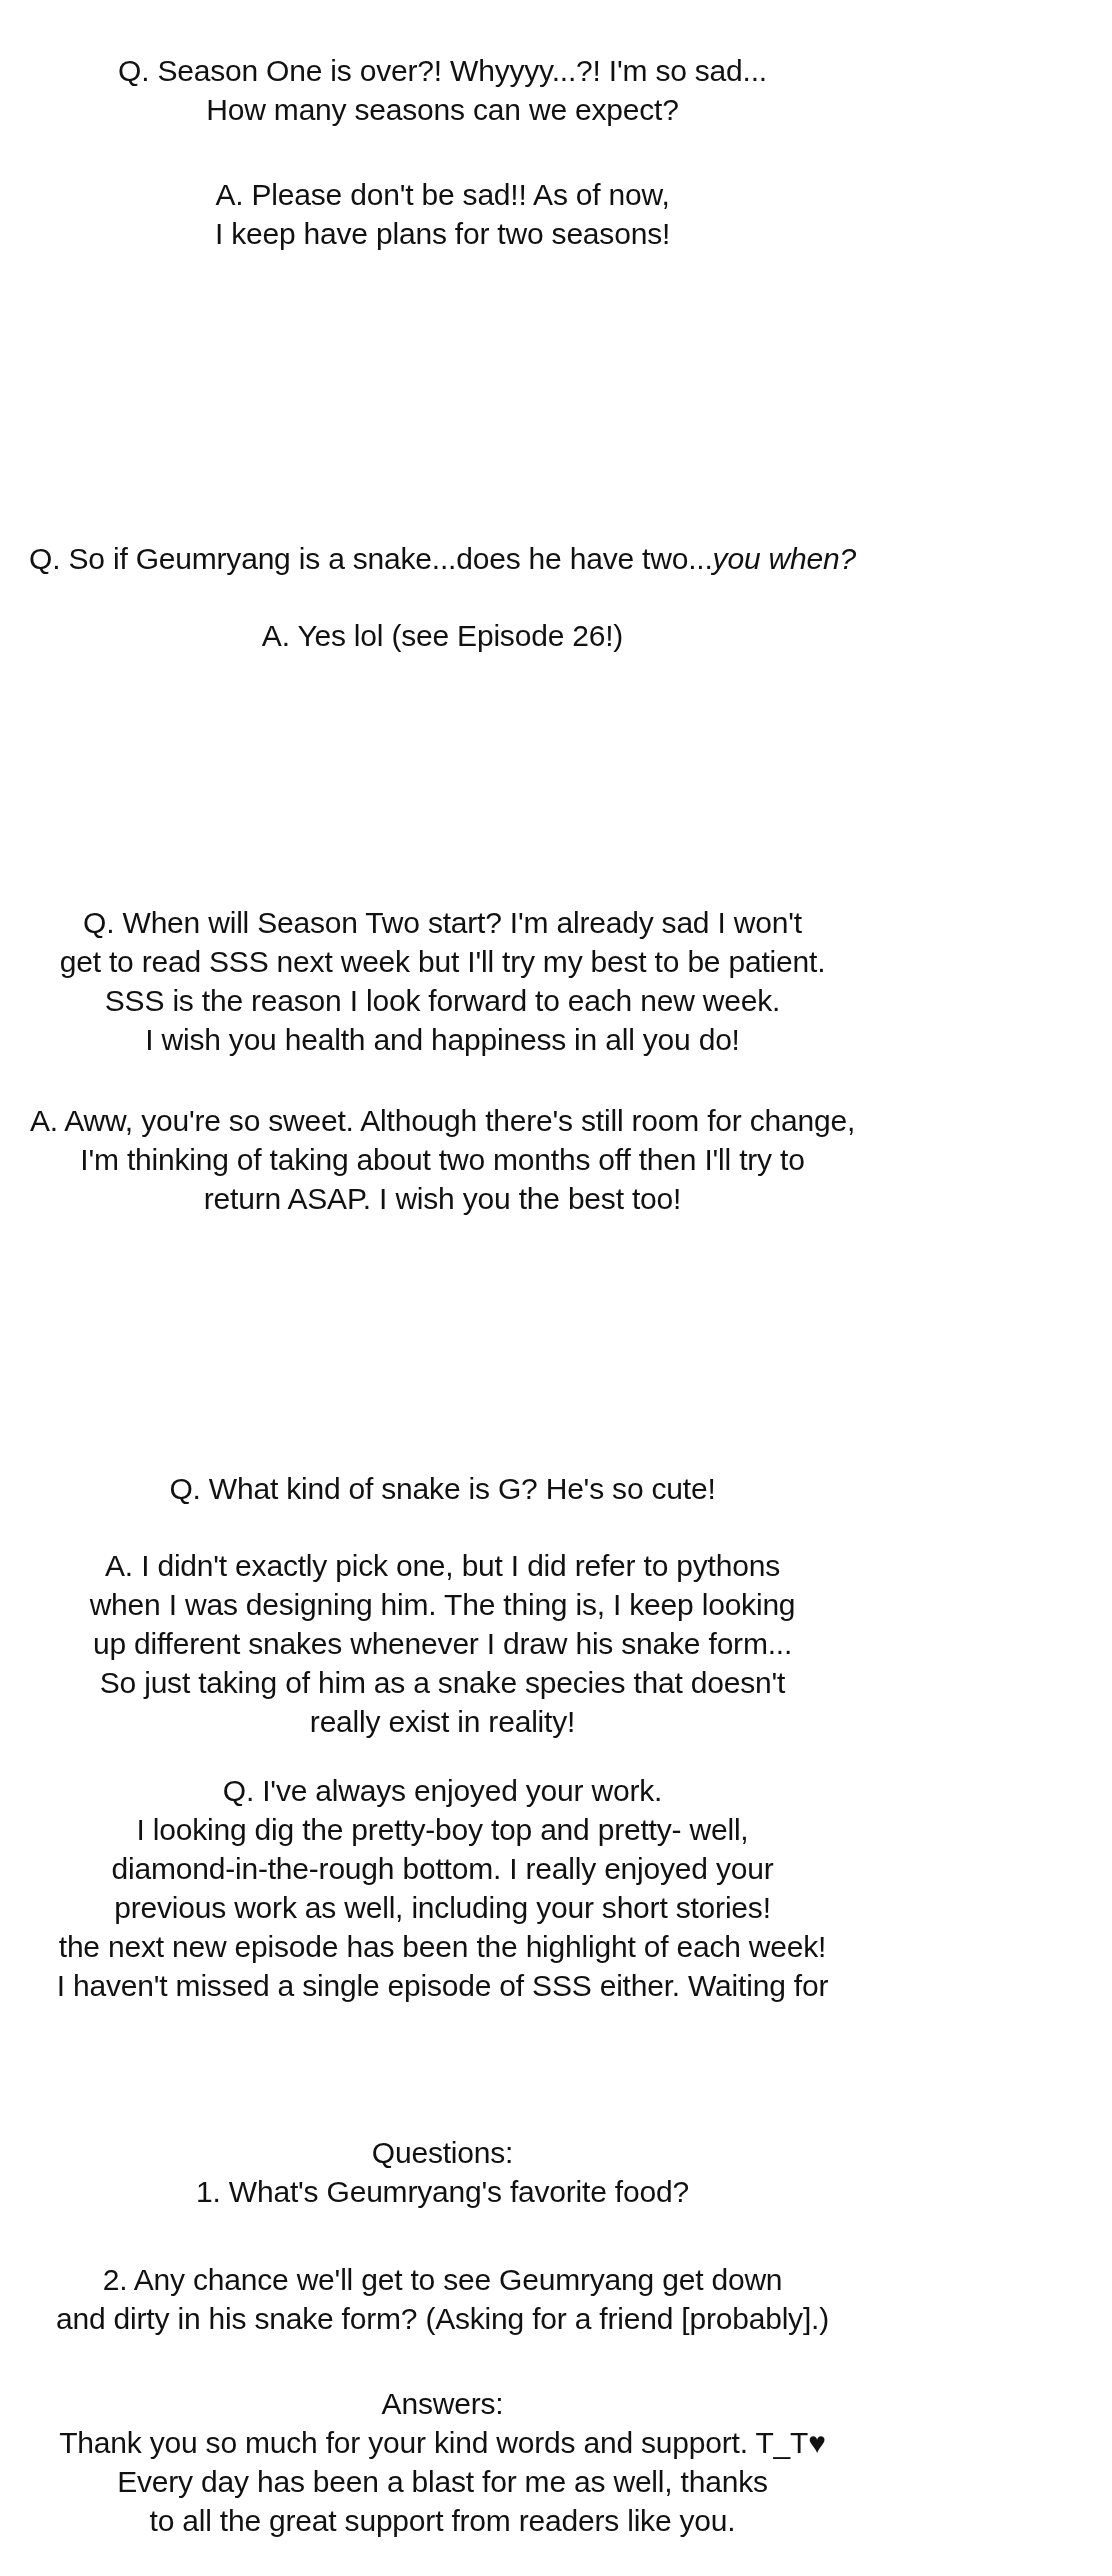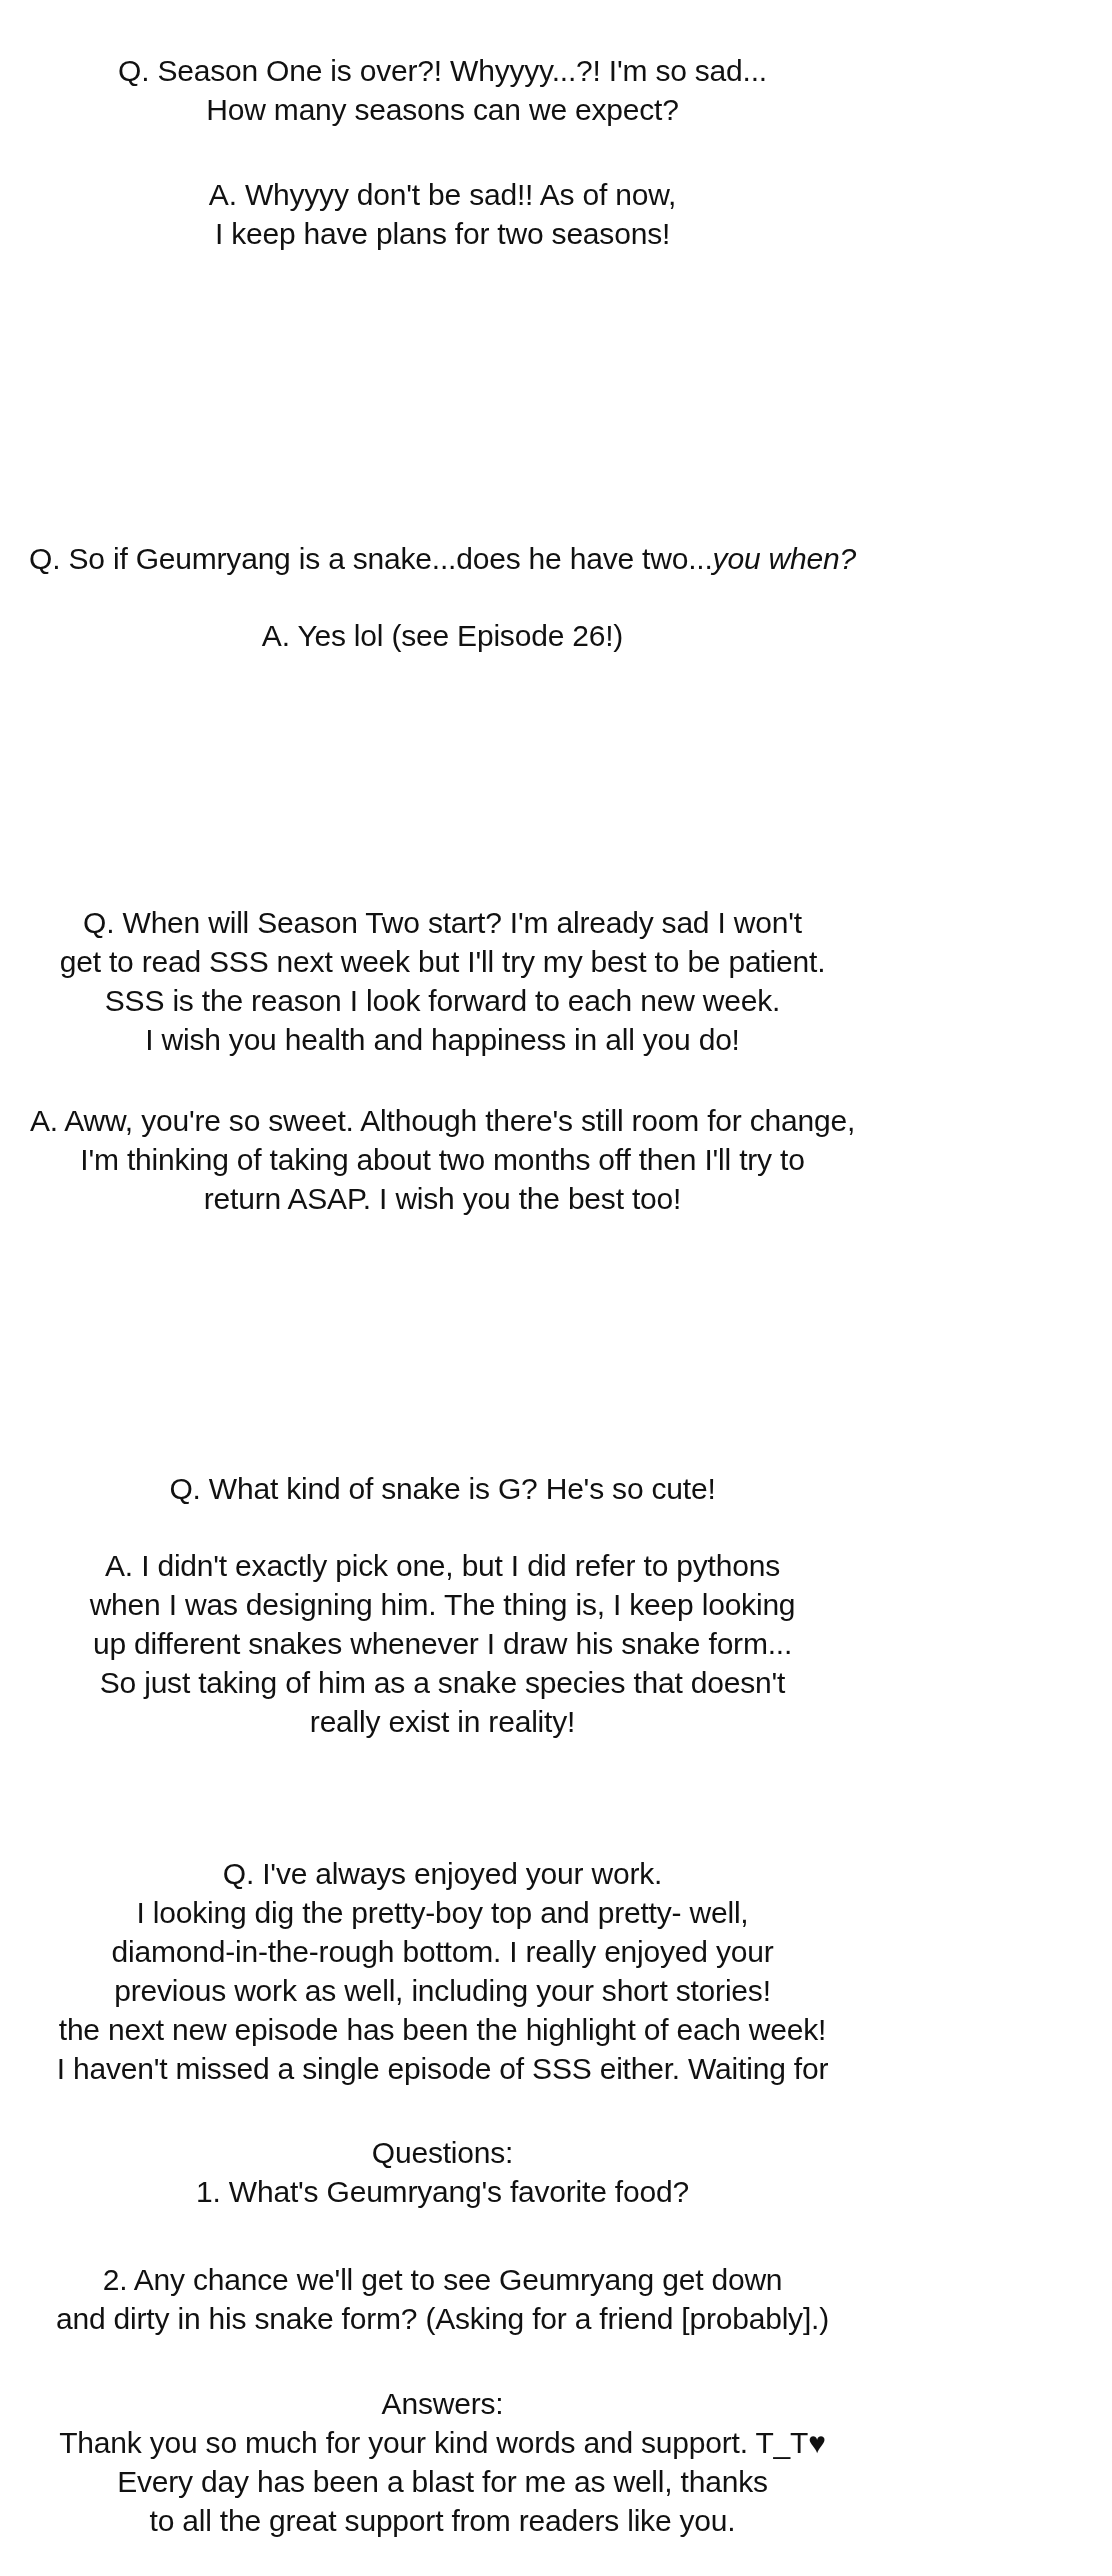--- a/index.html
+++ b/index.html
@@ -34,21 +34,21 @@
 <body>
 
 <div class="page">
 
   <div class="para" style="top:51px">
     <div class="line">Q. Season One is over?! Whyyyy...?! I'm so sad...</div>
     <div class="line">How many seasons can we expect?</div>
   </div>
 
   <div class="para" style="top:175px">
-    <div class="line">A. Whyyyy don't be sad!! As of now,</div>
+    <div class="line">A. Please don't be sad!! As of now,</div>
     <div class="line">I keep have plans for two seasons!</div>
   </div>
 
   <div class="para" style="top:539px">
     <div class="line"><span>Q. So if Geumryang is a snake...does he have two...</span><span class="italic">you when?</span></div>
   </div>
 
   <div class="para" style="top:616px">
     <div class="line">A. Yes lol (see Episode 26!)</div>
   </div>
@@ -71,21 +71,21 @@
   </div>
 
   <div class="para" style="top:1546px">
     <div class="line">A. I didn't exactly pick one, but I did refer to pythons</div>
     <div class="line">when I was designing him. The thing is, I keep looking</div>
     <div class="line">up different snakes whenever I draw his snake form...</div>
     <div class="line">So just taking of him as a snake species that doesn't</div>
     <div class="line">really exist in reality!</div>
   </div>
 
-  <div class="para" style="top:1854px">
+  <div class="para" style="top:1771px">
     <div class="line">Q. I've always enjoyed your work.</div>
     <div class="line">I looking dig the pretty-boy top and pretty- well,</div>
     <div class="line">diamond-in-the-rough bottom. I really enjoyed your</div>
     <div class="line">previous work as well, including your short stories!</div>
     <div class="line">the next new episode has been the highlight of each week!</div>
     <div class="line">I haven't missed a single episode of SSS either. Waiting for</div>
   </div>
 
   <div class="para" style="top:2133px">
     <div class="line">Questions:</div>

